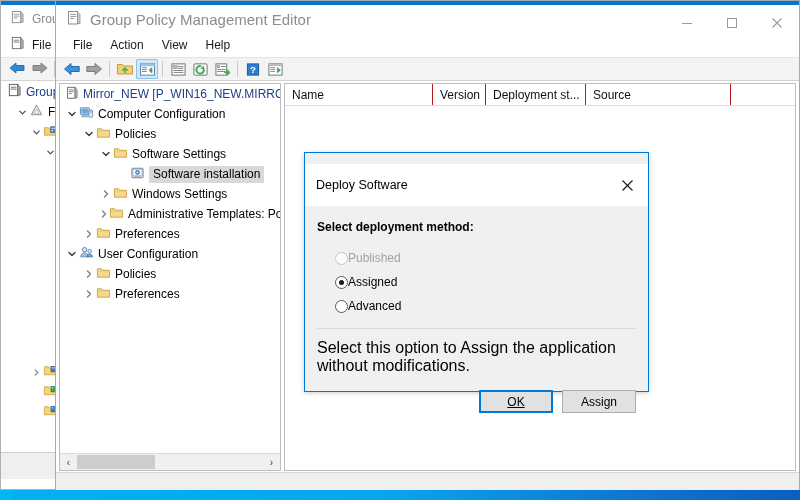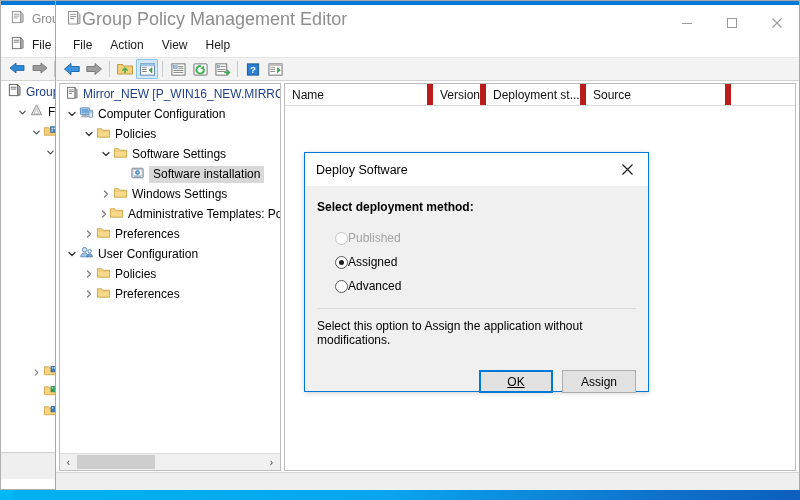--- a/index.html
+++ b/index.html
@@ -81,21 +81,21 @@
     position: absolute; left: 0; top: 0; width: 743px; height: 4px;
     background: #0078d7;
   }
   .main-titlebar {
     position: absolute; left: 0; top: 4px; width: 743px; height: 28px;
     background: #ffffff;
     display: flex; align-items: center;
   }
   .main-title-icon { margin-left: 10px; }
   .main-title-text {
-    font-size: 18px; color: #8d8d8d; white-space: nowrap;
+    font-size: 15px; color: #8d8d8d; margin-left: 8px; white-space: nowrap;
   }
   .win-buttons { position: absolute; right: 0; top: 4px; display: flex; height: 28px; }
   .win-btn {
     width: 45px; height: 28px;
     display: flex; align-items: center; justify-content: center;
     background: transparent;
   }
   .win-btn svg { display: block; }
 
   .main-menubar {
@@ -155,21 +155,21 @@
     background: #ffffff;
     border: 1px solid #bdbdbd;
     box-sizing: border-box;
     overflow: hidden;
   }
   .list-header {
     display: flex; height: 21px; border-bottom: 1px solid #dcdcdc; background: #ffffff;
   }
   .lh-cell {
     font-size: 12px; color: #111; display: flex; align-items: center;
-    padding-left: 7px; border-right: 6px solid #b91c1c; box-sizing: border-box;
+    padding-left: 7px; border-right: 1px solid #b91c1c; box-sizing: border-box;
     white-space: nowrap; overflow: hidden;
   }
   .list-empty {
     text-align: center; font-size: 12px; color: #111; margin-top: 12px;
   }
 
   .main-status {
     position: absolute; left: 0; top: 471px; width: 743px; height: 17px;
     background: #efefef; border-top: 1px solid #d5d5d5;
   }
@@ -178,43 +178,43 @@
   .dialog {
     position: absolute;
     left: 304px; top: 152px;
     width: 345px; height: 240px;
     background: #f0f0f0;
     border: 1px solid #0078d7;
     box-sizing: border-box;
     box-shadow: 0 1px 5px rgba(0,0,0,0.20);
   }
   .dlg-titlebar {
-    height: 33px; background: #ffffff;
-    display: flex; align-items: center; justify-content: space-between;
+    height: 42px; background: #ffffff;
+    display: flex; align-items: center; justify-content: space-between; margin-top: 11px;
   }
   .dlg-title { font-size: 12.5px; color: #000; margin-left: 11px; }
   .dlg-close {
     width: 42px; height: 32px; display: flex; align-items: center; justify-content: center;
   }
   .dlg-body { padding: 0 12px; position: relative; height: 207px; box-sizing: border-box; }
   .dlg-prompt { font-size: 12px; color: #000; margin-top: 14px; font-weight: bold; }
   .radio-list { margin-top: 12px; margin-left: 18px; }
   .radio-row { display: flex; align-items: center; height: 24px; }
   .radio-outer {
     width: 13px; height: 13px; border-radius: 50%;
     border: 1px solid #5a5a5a; background: #ffffff; box-sizing: border-box;
     display: flex; align-items: center; justify-content: center;
     flex: none;
   }
   .radio-outer.disabled { border-color: #c6c6c6; background: #fbfbfb; }
   .radio-dot { width: 5px; height: 5px; border-radius: 50%; background: #1a1a1a; }
   .radio-label { font-size: 12px; color: #000; margin-left: 0; }
   .radio-label.disabled { color: #a3a3a3; }
   .dlg-divider { height: 1px; background: #d9d9d9; margin-top: 10px; }
-  .dlg-desc { font-size: 12px; color: #000; margin-top: 10px; }
+  .dlg-desc { font-size: 16px; color: #000; margin-top: 10px; }
   .dlg-buttons {
     position: absolute; right: 12px; bottom: 14px; display: flex; gap: 9px;
   }
   .dlg-btn {
     width: 74px; height: 23px; font-size: 12px; color: #000;
     background: #e1e1e1; border: 1px solid #adadad;
     display: flex; align-items: center; justify-content: center;
     box-sizing: border-box;
   }
   .dlg-btn.default {

